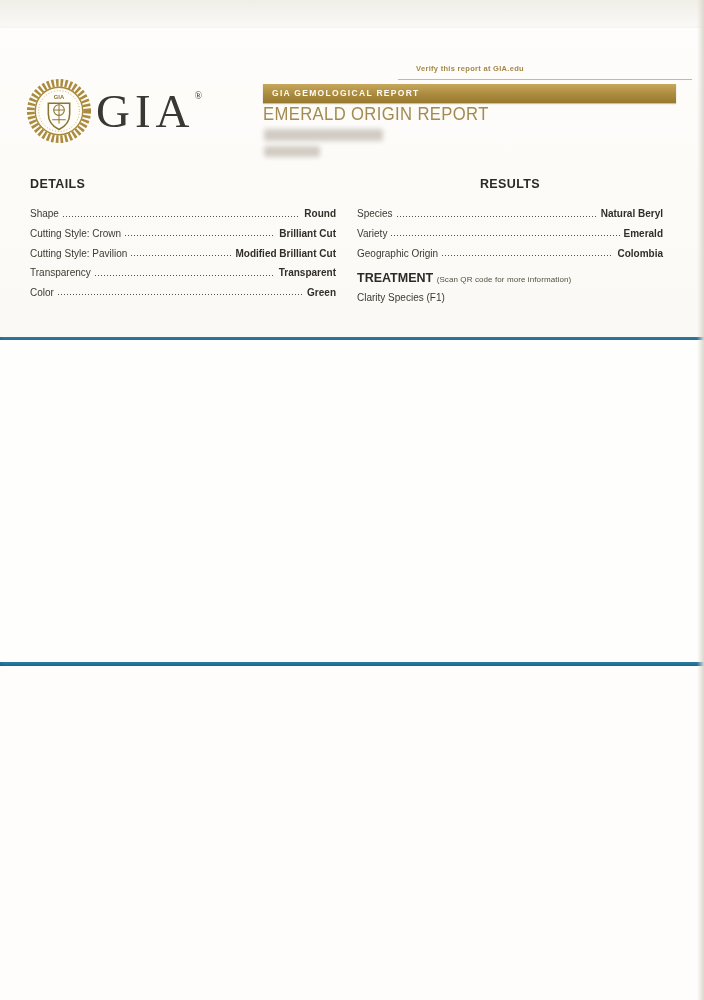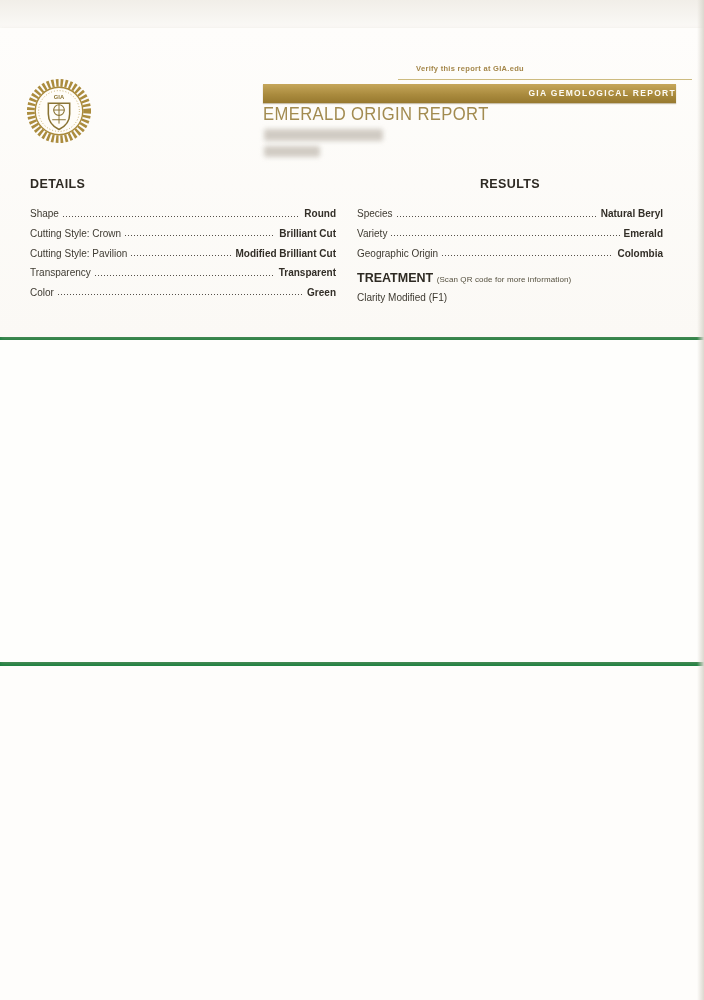--- a/index.html
+++ b/index.html
@@ -1,36 +1,36 @@
 <!DOCTYPE html>
 <html><head>
 <meta charset="utf-8">
 <style>
   html,body{margin:0;padding:0;background:#e9e6df;}
-  .page{position:relative;width:704px;height:1000px;margin:0 auto;background:#15803d;
+  .page{position:relative;width:704px;height:1000px;margin:0 auto;background:#0369a1;
         font-family:"Liberation Sans",sans-serif;overflow:hidden;color:#3a362e;}
   .page::before{content:'';position:absolute;top:0;left:0;right:0;height:30px;
         background:linear-gradient(#f1eee8,#fbfaf7);}
   .page::after{content:'';position:absolute;top:0;bottom:0;right:0;width:7px;
         background:linear-gradient(to left,#dcd8cf,rgba(220,216,207,0));pointer-events:none;}
   .panel{position:absolute;left:0;right:0;background:linear-gradient(#fefdfb,#fbf9f5);
         box-shadow:0 2px 4px rgba(168,156,132,.38);}
   .panel-top{top:28px;height:309px;}
   .panel-mid{top:340px;height:322px;background:#fefefc;}
   .panel-bot{top:666px;height:334px;box-shadow:none;background:#fefdfb;}
 
   .abs{position:absolute;}
 
   
   .verify{left:380px;top:36px;width:180px;text-align:center;font-size:7.5px;font-weight:bold;
         color:#a4874a;letter-spacing:.3px;}
   .gold-rule{left:398px;top:51px;width:294px;height:1px;background:#cdbb80;}
   .banner{left:263px;top:56px;width:413px;height:19px;
         background:linear-gradient(#c6a75b,#aa8b3e 55%,#97792f);
-        box-shadow:0 1px 1px rgba(120,100,50,.4);text-align:right;}
+        box-shadow:0 1px 1px rgba(120,100,50,.4);}
   .banner span{display:block;padding:0 0 0 9px;line-height:19px;color:#fdfbf4;font-size:8.5px;
         font-weight:bold;letter-spacing:1.3px;}
   .report-title{left:263px;top:76px;font-size:17.5px;color:#a28b50;letter-spacing:.4px;
         transform:scaleX(.95);transform-origin:left;white-space:nowrap;}
   .blurbox{background:#c9c3ba;filter:blur(2.5px);border-radius:2px;opacity:.85;}
   .blur1{left:264px;top:101px;width:119px;height:12px;}
   .blur2{left:264px;top:118px;width:56px;height:11px;}
 
   .logo{left:26px;top:50px;display:flex;align-items:center;}
   .wordmark{font-family:"Liberation Serif",serif;font-size:47px;color:#393833;letter-spacing:5px;
@@ -98,20 +98,21 @@
     <div class="abs logo">
       <svg width="66" height="66" viewBox="-34 -34 68 68">
         <circle r="29" fill="none" stroke="#ab8c3e" stroke-width="8" stroke-dasharray="2.6 2"></circle>
         <circle r="24.5" fill="#fffdf8" stroke="#a98a3c" stroke-width="1.4"></circle>
         <circle r="21" fill="none" stroke="#b59749" stroke-width=".8" stroke-dasharray="1 2"></circle>
         <text x="0" y="-12.5" text-anchor="middle" font-size="6" fill="#8a7434" font-family="Liberation Sans, sans-serif" font-weight="bold">GIA</text>
         <path d="M-11,-8 H11 V3 C11,11 6,16 0,19 C-6,16 -11,11 -11,3 Z" fill="none" stroke="#8a7434" stroke-width="1.6"></path>
         <circle cy="-1" r="5.5" fill="none" stroke="#8a7434" stroke-width="1.1"></circle>
         <path d="M-5.5,-1 H5.5 M0,-6.5 V13 M-7,9 H7" stroke="#8a7434" stroke-width="1"></path>
       </svg>
+      <div class="wordmark"><span>GIA</span><sup>®</sup></div>
     </div>
 
     <div class="abs banner">
       <span>GIA GEMOLOGICAL REPORT</span>
     </div>
     <div class="abs report-title">EMERALD ORIGIN REPORT</div>
     <div class="abs blurbox blur1"></div>
     <div class="abs blurbox blur2"></div>
 
     <div class="abs spec-col details-col">
@@ -158,21 +159,21 @@
       <div class="spec-row">
         <span class="lbl">Geographic Origin</span>
           <span class="leader"></span>
           <span class="val">Colombia</span>
       </div>
     </div>
 
     <div class="abs treatment">
       <span>TREATMENT</span>&nbsp;<small>(Scan QR code for more information)</small>
     </div>
-    <div class="abs treatment-val">Clarity Modified (F1)</div>
+    <div class="abs treatment-val">Clarity Species (F1)</div>
   </div>
 
   <div class="panel panel-mid">
 
     <div class="abs item-block">
       <div class="item-row">
         <span class="ilbl">Item Description:</span>
         <span class="ival">Center stone set in a yellow metal ring marked "K18 0.77".</span>
       </div>
       <div class="item-row boldval">

